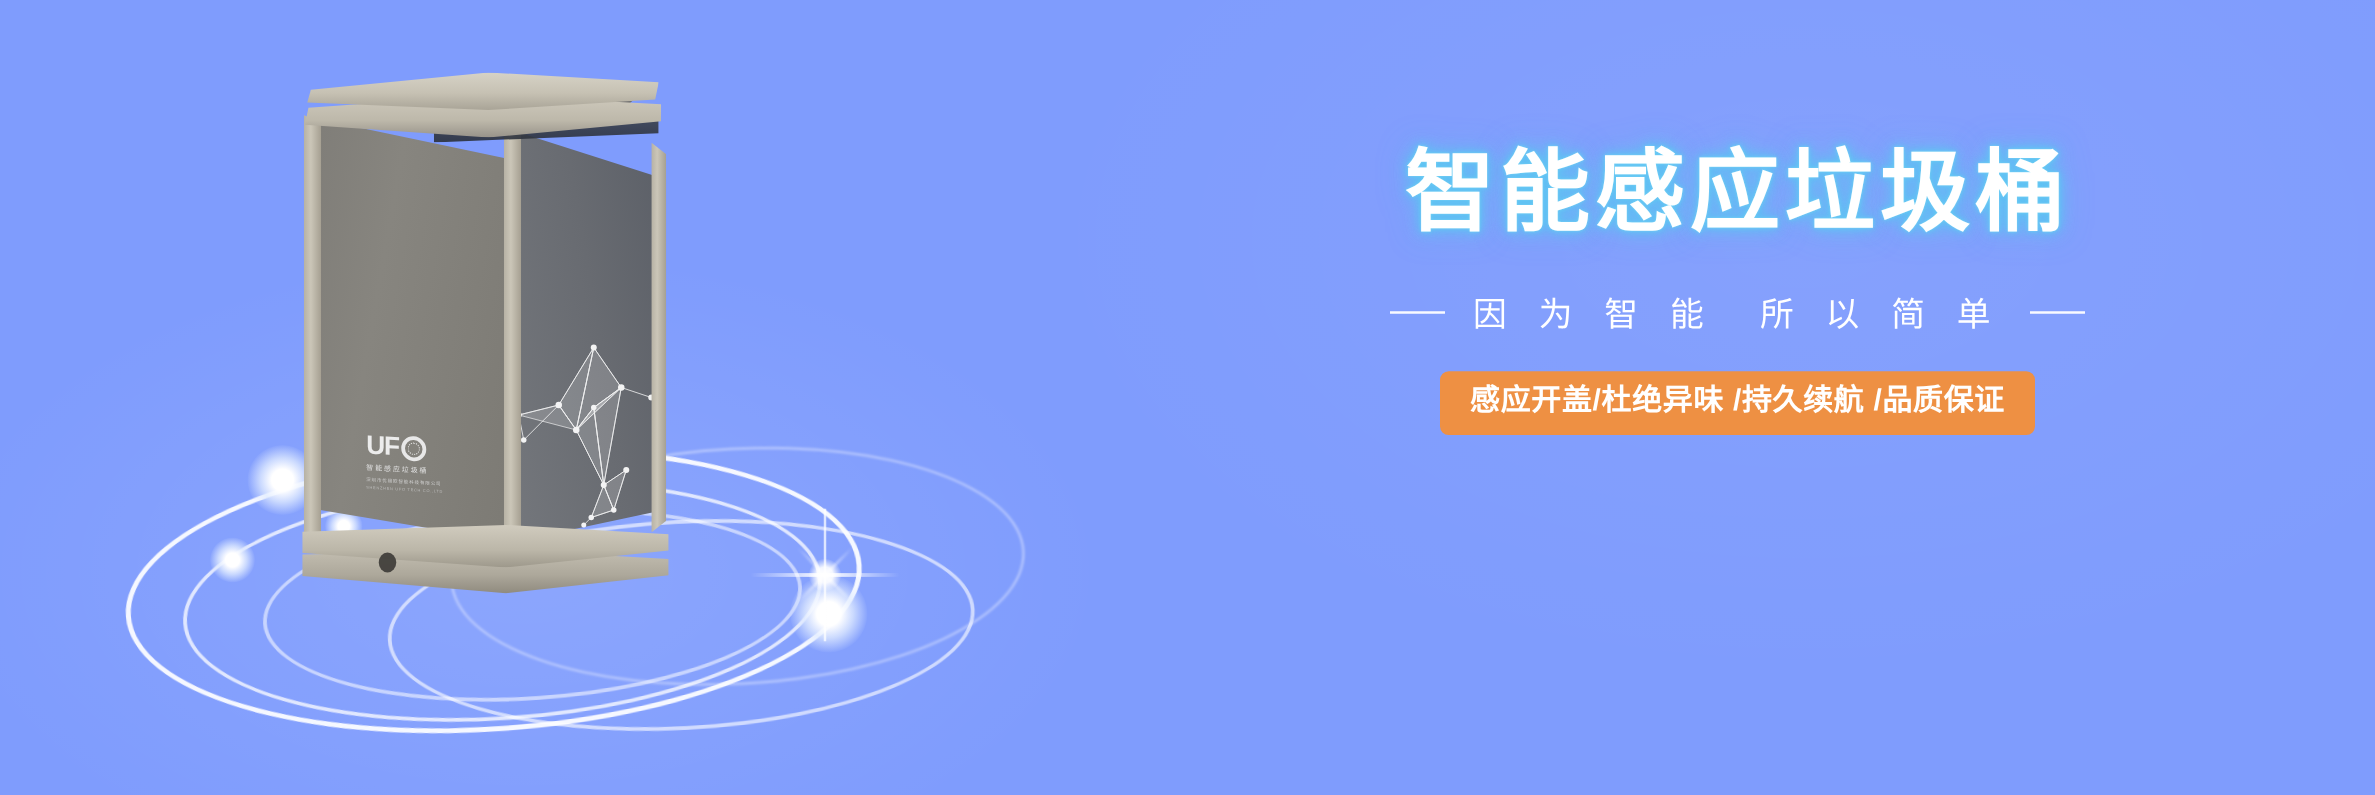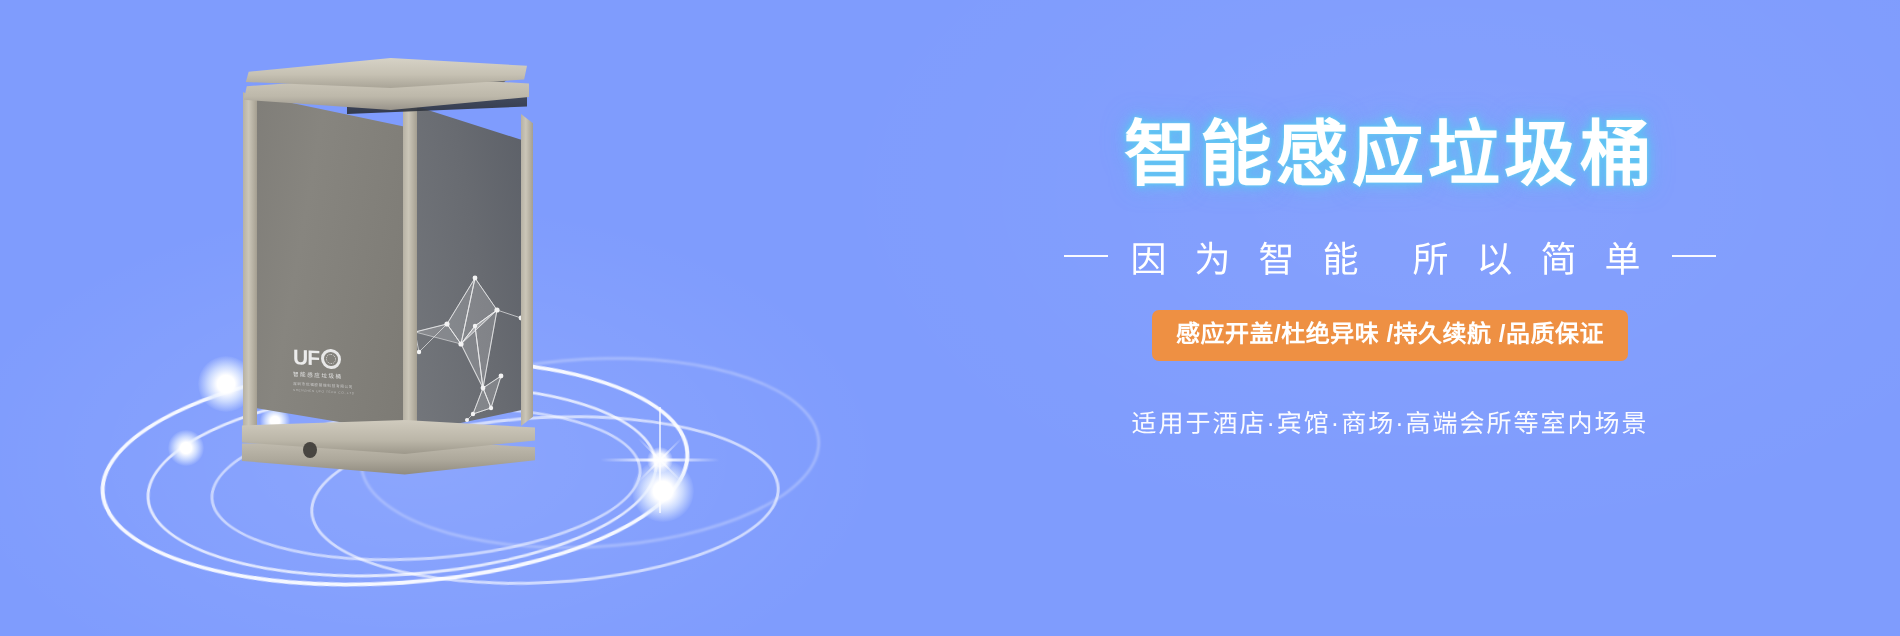--- a/index.html
+++ b/index.html
@@ -355,21 +355,21 @@
     white-space: nowrap;
   }
   .rule {
     display: block;
     width: 44px;
     height: 2px;
     background: #ffffff;
     opacity: .95;
   }
   .sub-text {
-    font-size: 36px;
+    font-size: 27px;
     color: #ffffff;
     letter-spacing: 9px;
     font-weight: 400;
   }
 
   .badge {
     margin-top: 28px;
     background: #ee9043;
     border-radius: 7px;
     padding: 11px 24px 13px 24px;
@@ -507,16 +507,15 @@
     <div class="sub-line">
       <span class="rule"></span>
       <span class="sub-text">因 为 智 能　所 以 简 单</span>
       <span class="rule"></span>
     </div>
 
     <div class="badge">
       <span class="badge-text">感应开盖/杜绝异味 /持久续航 /品质保证</span>
     </div>
 
-    <div class="footnote">适用于酒店·宾馆·商场·高端会所等室内场景</div>
   </div>
 
 </div>
 
 </body></html>

